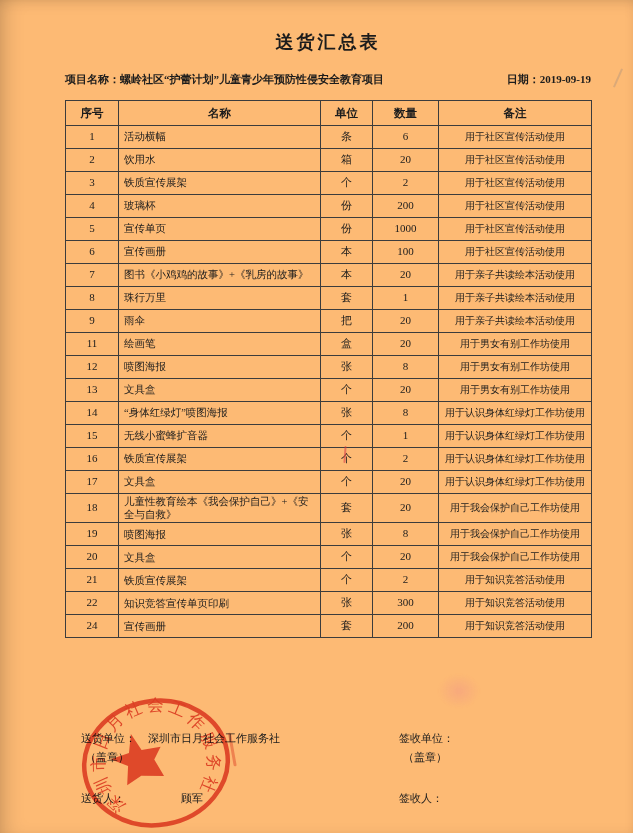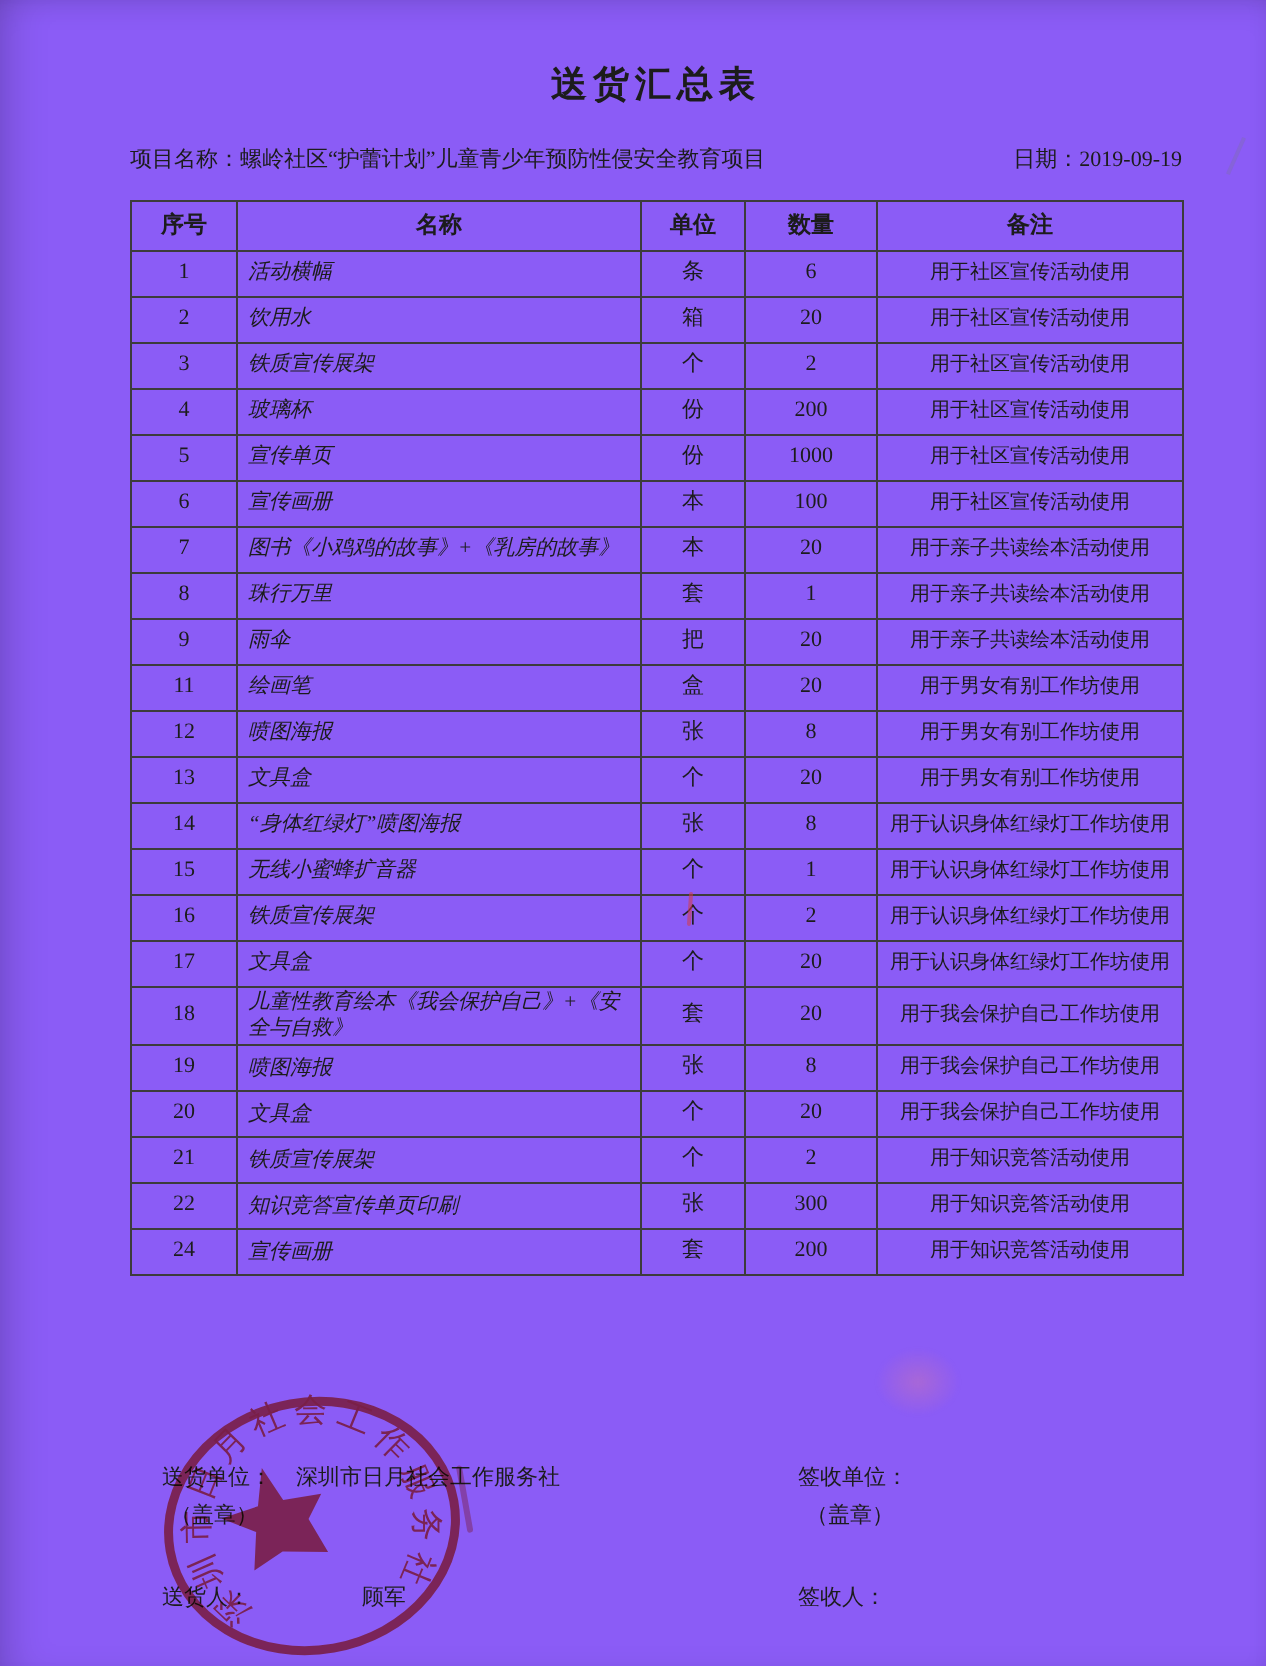--- a/index.html
+++ b/index.html
@@ -1,35 +1,35 @@
 <!DOCTYPE html>
 <html><head>
 <meta charset="utf-8">
 <style>
   html,body{margin:0;padding:0;background:#e9e9e9;}
   .page{
     position:relative;
     width:633px;height:833px;
     margin:0 auto;
-    background:#8b5cf6;
+    background:#fdba74;
     box-shadow:inset 14px 0 22px -12px rgba(0,0,0,.22),
                inset 0 10px 18px -12px rgba(0,0,0,.16),
                inset -6px 0 14px -10px rgba(0,0,0,.10);
     font-family:"Liberation Serif","DejaVu Serif",serif;
     color:#1c1c1c;
     overflow:hidden;
   }
   .doc-title{
     position:absolute;top:30px;left:65px;width:526px;
     text-align:center;
     font-size:18px;font-weight:bold;letter-spacing:3px;
   }
   .meta-row{
     position:absolute;top:72px;left:65px;width:526px;
-    font-size:11px;font-weight:normal;
+    font-size:11px;font-weight:bold;
     display:flex;justify-content:space-between;align-items:baseline;
   }
   .meta-project{white-space:nowrap;}
   .meta-date{white-space:nowrap;}
   table.delivery{
     position:absolute;top:100px;left:65px;
     width:526px;
     border-collapse:collapse;table-layout:fixed;
     border:1.6px solid #2f2f2f;
   }
@@ -42,21 +42,21 @@
     border:1px solid #3c3c3c;
     padding:1px 3px;
     text-align:center;
     font-size:11px;
     height:20px;
     line-height:1.25;
     overflow:hidden;
   }
   table.delivery th{font-weight:bold;height:22px;font-size:11.5px;}
   table.delivery td:nth-child(2){
-    text-align:left;padding-left:5px;font-size:10.5px;font-style:italic;
+    text-align:left;padding-left:5px;font-size:10.5px;
   }
   table.delivery td:nth-child(5){font-size:10px;}
   .footer{
     position:absolute;top:731px;left:81px;width:520px;
     font-size:11px;
     display:flex;
   }
   .footer .f-left{width:318px;}
   .footer .f-right{width:202px;}
   .f-line{margin:0 0 4px 0;white-space:nowrap;}

